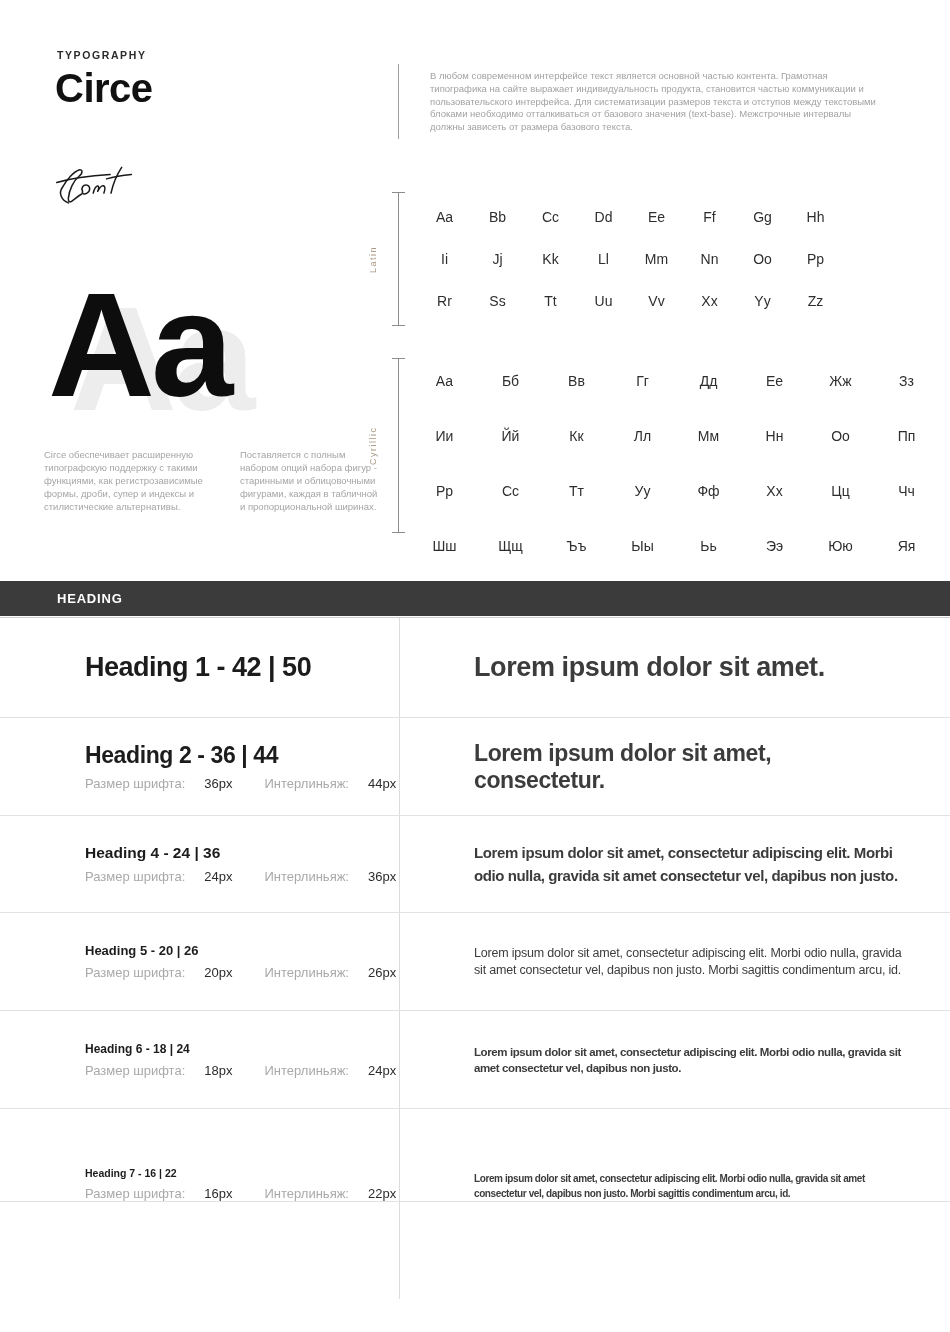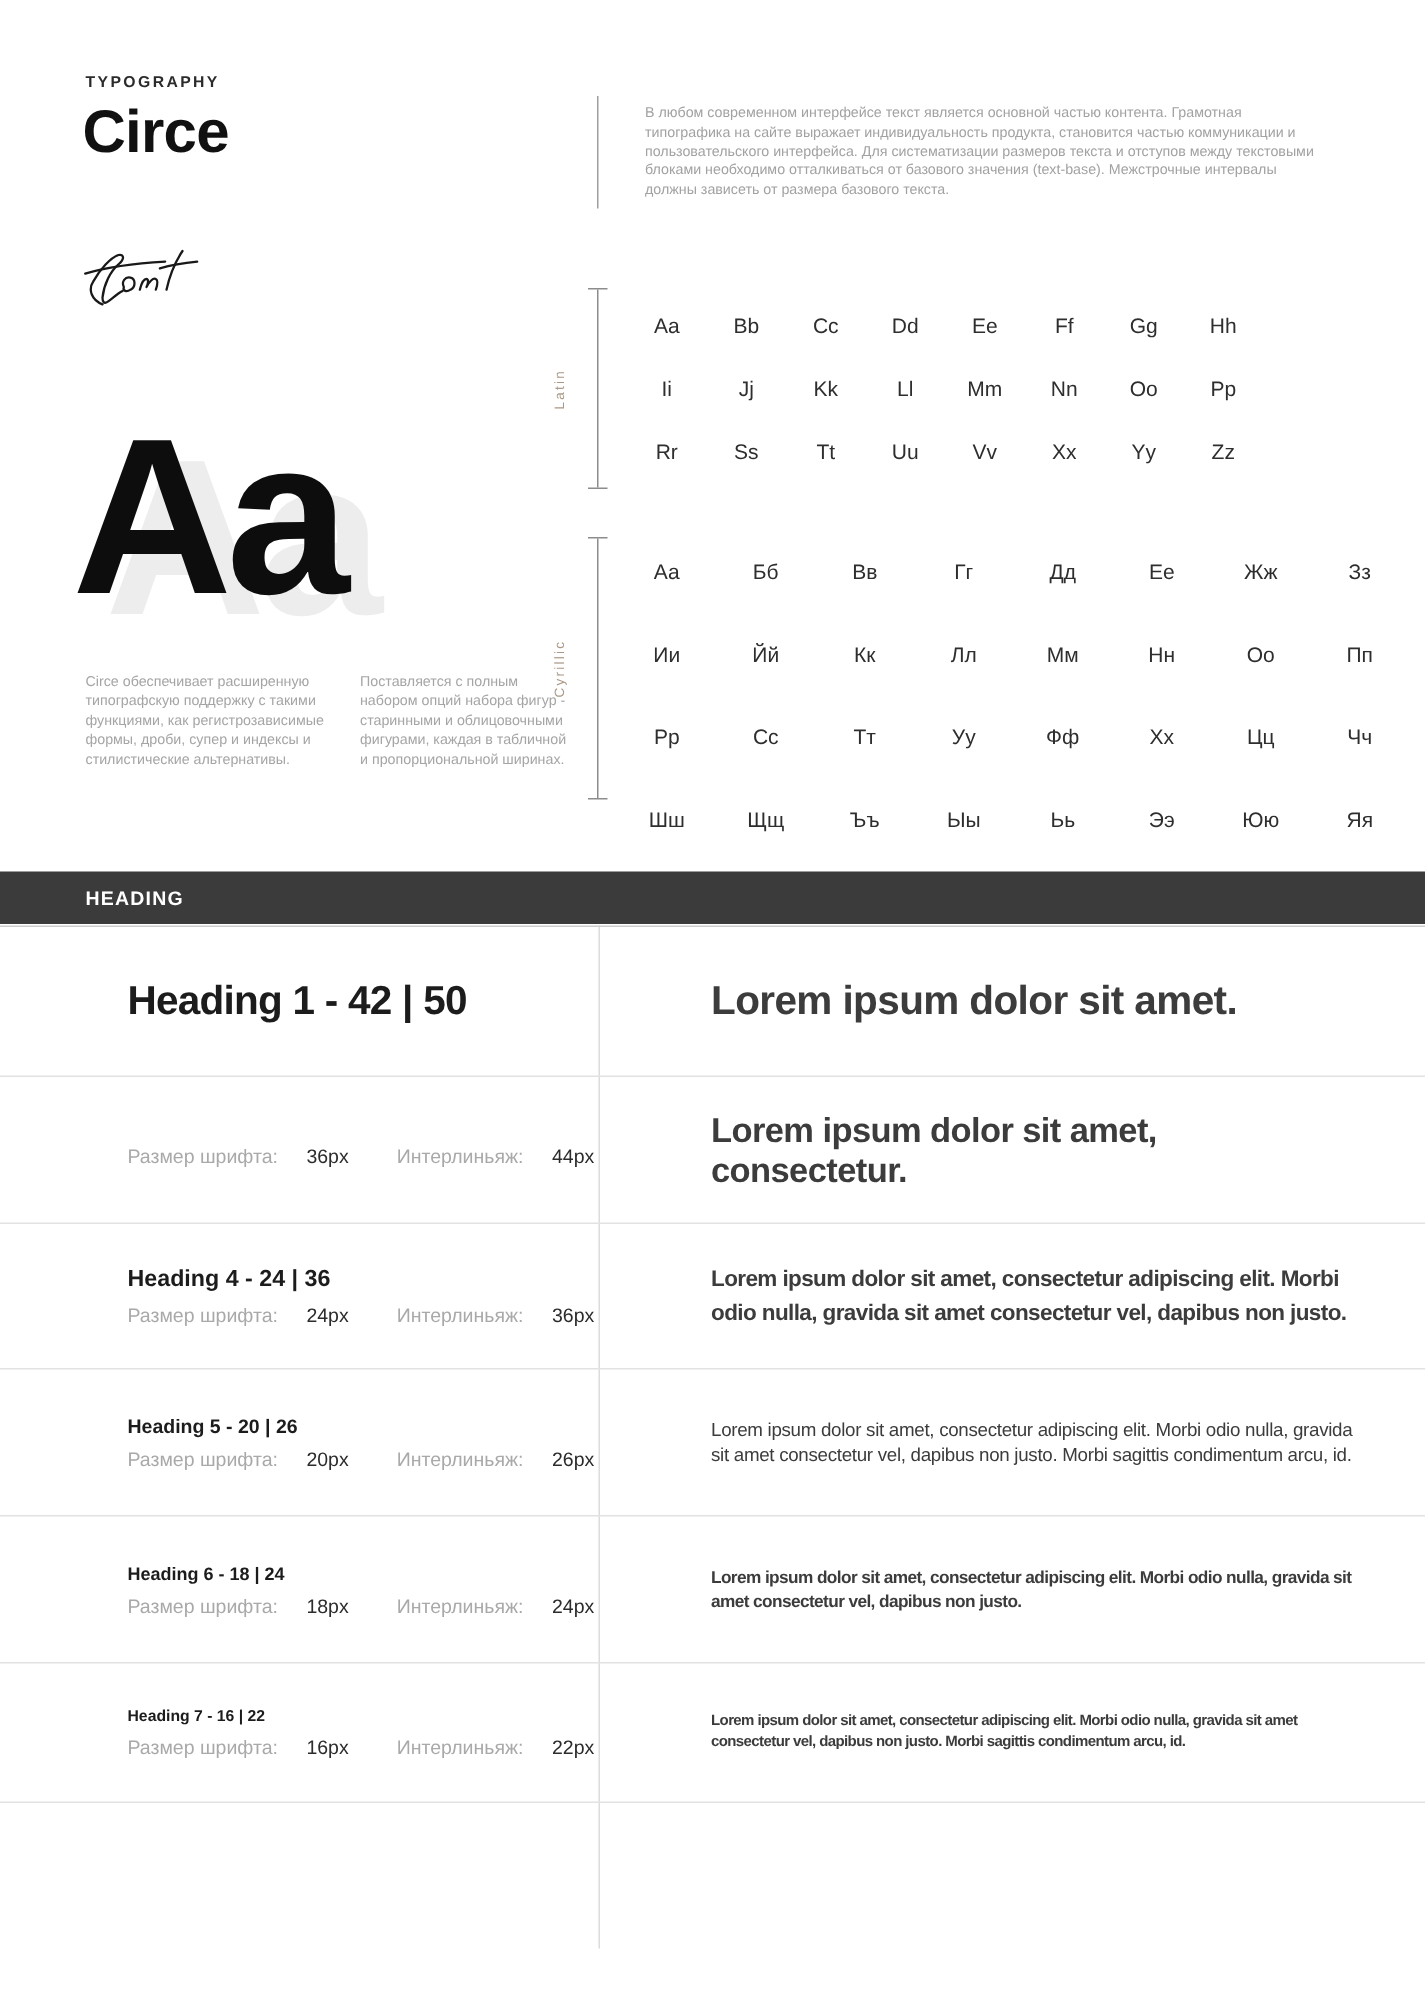--- a/index.html
+++ b/index.html
@@ -14,21 +14,21 @@
   .script-word svg { width:100%; height:100%; }
 
   .v-divider-top { position:absolute; left:398px; top:64px; width:1px; height:75px; background:#9e9e9e; }
   .intro { position:absolute; left:430px; top:70px; width:448px; font-size:9.5px; line-height:12.8px; color:#a2a2a2; }
 
   .specimen { position:absolute; left:48px; top:271px; font-size:148px; font-weight:bold; letter-spacing:-4px; line-height:1; }
   .specimen .ghost { position:absolute; left:22px; top:14px; color:#ededed; z-index:0; }
   .specimen .main { position:relative; color:#0d0d0d; z-index:1; }
 
   .note { position:absolute; top:448px; font-size:9.5px; line-height:13px; color:#a5a5a5; }
-  .note-1 { left:57px; width:162px; }
+  .note-1 { left:44px; width:162px; }
   .note-2 { left:240px; width:138px; }
 
   .side-label { position:absolute; left:368px; width:14px; writing-mode:vertical-rl; transform:rotate(180deg);
     font-size:9px; letter-spacing:1.5px; color:#ab9885; text-align:center; }
   .side-label.latin { top:192px; height:134px; }
   .side-label.cyrillic { top:358px; height:175px; }
 
   .bracket { position:absolute; width:13px; border-top:1px solid #8c8c8c; border-bottom:1px solid #8c8c8c; }
   .bracket::after { content:''; position:absolute; left:6px; top:0; bottom:0; width:1px; background:#8c8c8c; }
   .bracket.latin { left:392px; top:192px; height:134px; }
@@ -38,21 +38,21 @@
   .glyph-grid.latin { top:196px; grid-auto-rows:42px; }
   .glyph-grid.cyrillic { top:360px; grid-auto-rows:42px;gap:13px; }
   .glyph-grid .cell { display:flex; align-items:center; justify-content:center; font-size:14px; color:#2e2e2e; }
 
   
   .heading-bar { position:absolute; left:0; top:581px; width:950px; height:35px; background:#3b3b3b; display:flex; align-items:center; }
   .heading-bar .bar-label { margin-left:57px; color:#ffffff; font-size:13px; font-weight:bold; letter-spacing:0.8px; }
 
   .spec-table { position:absolute; left:0; top:617px; width:950px; border-top:1px solid #cccccc; }
   .spec-row { display:flex; border-bottom:1px solid #e2e2e2; }
-  .r1{height:100px;} .r2{height:98px;} .r3{height:98px;} .r4{height:97px;} .r5{height:98px;} .r6{height:98px;} .r7{height:93px;}
+  .r1{height:100px;} .r2{height:98px;} .r3{height:98px;} .r4{height:97px;} .r5{height:98px;} .r6{height:98px;} .r7{height:93px;align-items:flex-end;}
 
   .col-divider { position:absolute; left:399px; top:617px; width:1px; height:682px; background:#dcdcdc; }
 
   .row-left { width:399px; padding-left:57px; display:flex; flex-direction:column; justify-content:center;margin-left:28px; }
   .row-right { flex:1; padding-left:47px; padding-right:46px; display:flex; align-items:center; }
 
   .row-title { font-weight:bold; color:#1c1c1c; }
   .t1{font-size:27px; letter-spacing:-0.5px;} .t2{font-size:23px; letter-spacing:-0.4px;}
   .t3{font-size:18px; letter-spacing:-0.3px;} .t4{font-size:15.5px;}
   .t5{font-size:13px;} .t6{font-size:12px;} .t7{font-size:10.5px;}
@@ -179,20 +179,21 @@
       <div class="row-left">
         <div class="row-title t1">Heading 1 - 42 | 50</div>
       </div>
       <div class="row-right">
         <div class="sample s1">Lorem ipsum dolor sit amet.</div>
       </div>
     </div>
 
     <div class="spec-row r2">
       <div class="row-left">
+        <div class="row-title t2">Heading 2 - 36 | 44</div>
         <div class="spec-line">
           <span class="lbl">Размер шрифта:</span><span class="val">36px</span><span class="lbl l2">Интерлиньяж:</span><span class="val">44px</span>
         </div>
       </div>
       <div class="row-right">
         <div class="sample s2">Lorem ipsum dolor sit amet, consectetur.</div>
       </div>
     </div>
 
 

